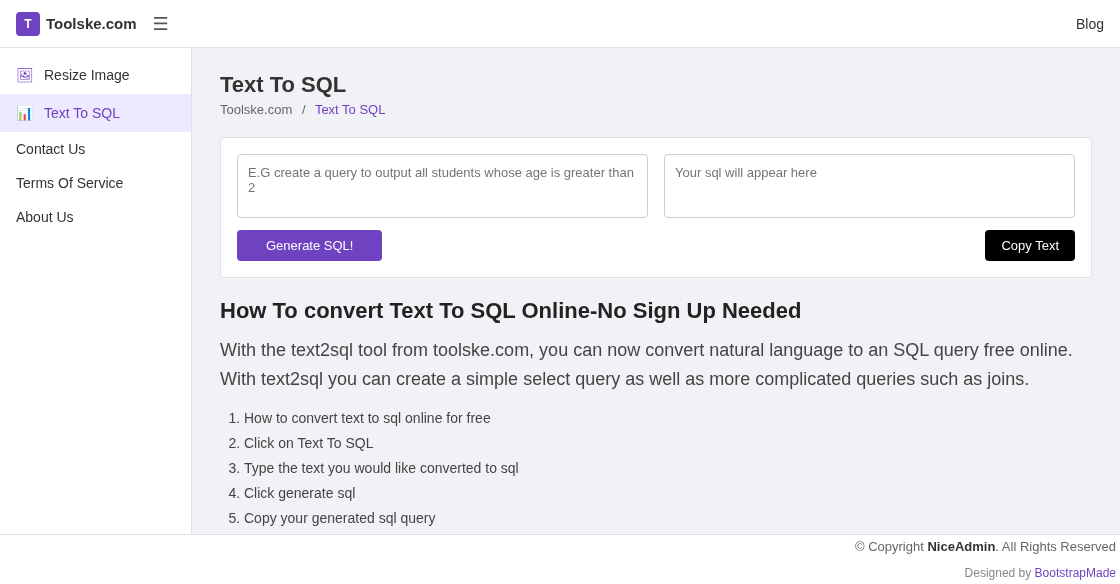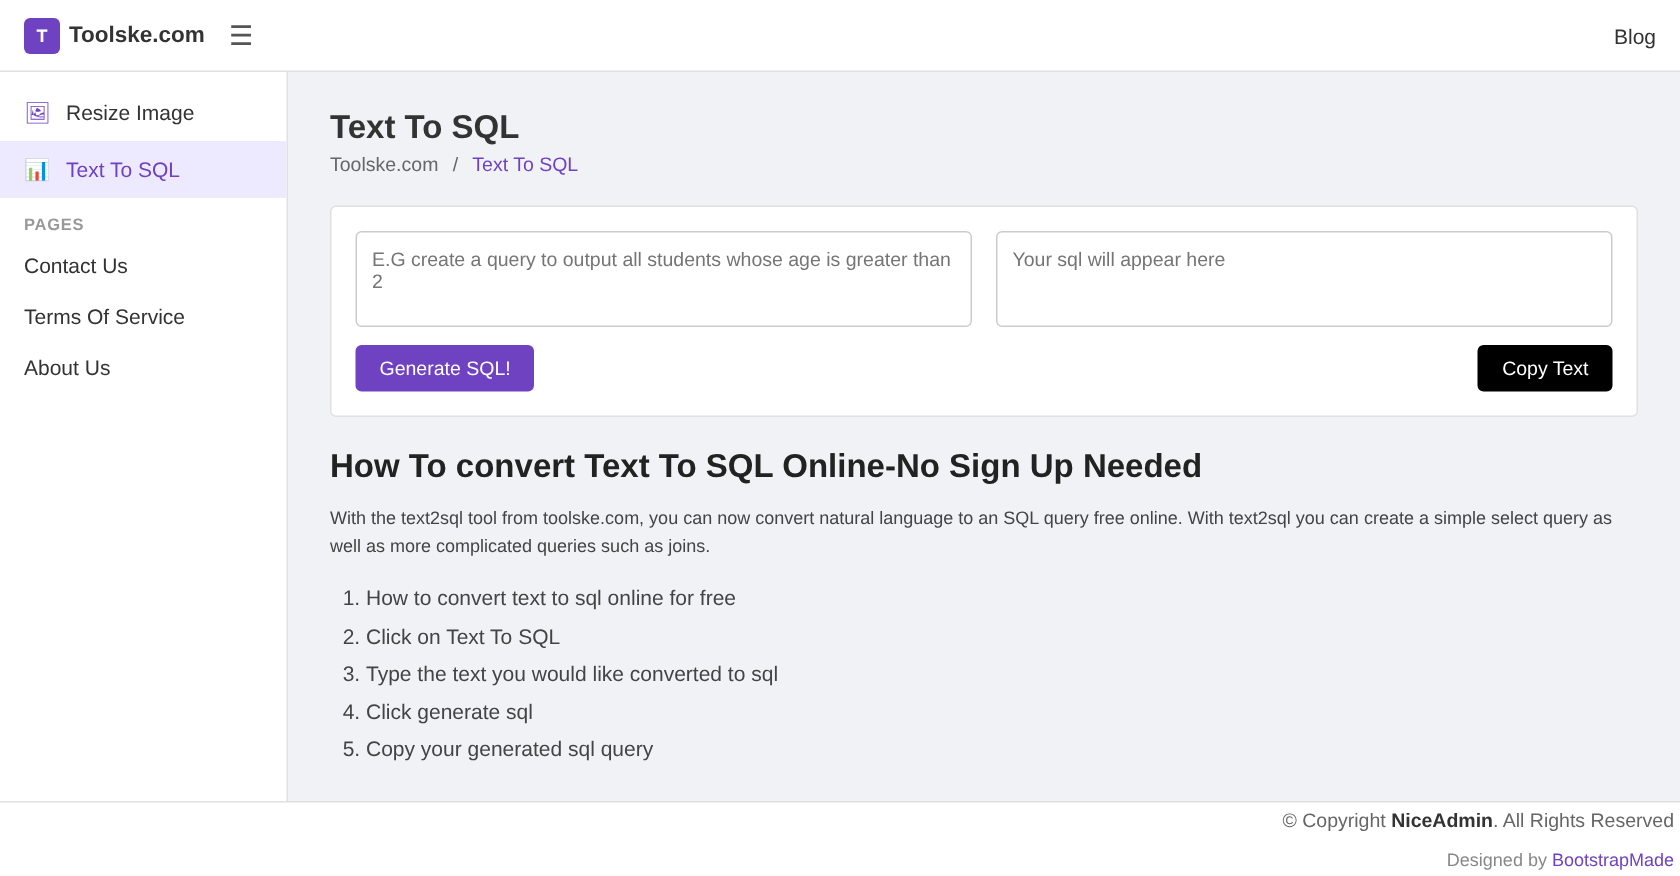--- a/index.html
+++ b/index.html
@@ -163,21 +163,21 @@
     .tool-actions {
       display: flex;
       justify-content: space-between;
       align-items: center;
     }
     .btn-generate {
       background: #6f42c1;
       color: #fff;
       border: none;
       border-radius: 4px;
-      padding: 8px 16px;
+      padding: 8px 29px;
       font-size: 13px;
       cursor: pointer;
       font-weight: 500;
     }
     .btn-copy {
       background: #000000;
       color: #fff;
       border: none;
       border-radius: 4px;
       padding: 8px 16px;
@@ -187,21 +187,21 @@
     }
 
     
     .article h2 {
       font-size: 22px;
       font-weight: 700;
       color: #222;
       margin-bottom: 12px;
     }
     .article p {
-      font-size: 12px;
+      font-size: 18px;
       color: #444;
       line-height: 1.6;
       margin-bottom: 12px;
     }
     .article ol {
       margin-left: 24px;
       font-size: 14px;
       color: #444;
       line-height: 1.8;
     }
@@ -240,21 +240,20 @@
   <div class="sidebar">
     <div class="sidebar-item">
       <span class="sidebar-icon image-icon">🖼</span>
       <span>Resize Image</span>
     </div>
     <div class="sidebar-item active">
       <span class="sidebar-icon sql-icon">📊</span>
       <span>Text To SQL</span>
     </div>
 
-    <div class="sidebar-section-label">PAGES</div>
 
     <div class="sidebar-page-item">Contact Us</div>
     <div class="sidebar-page-item">Terms Of Service</div>
     <div class="sidebar-page-item">About Us</div>
   </div>
 
   <div class="main">
     <div class="page-title">Text To SQL</div>
     <div class="breadcrumb">
       <a>Toolske.com</a>

